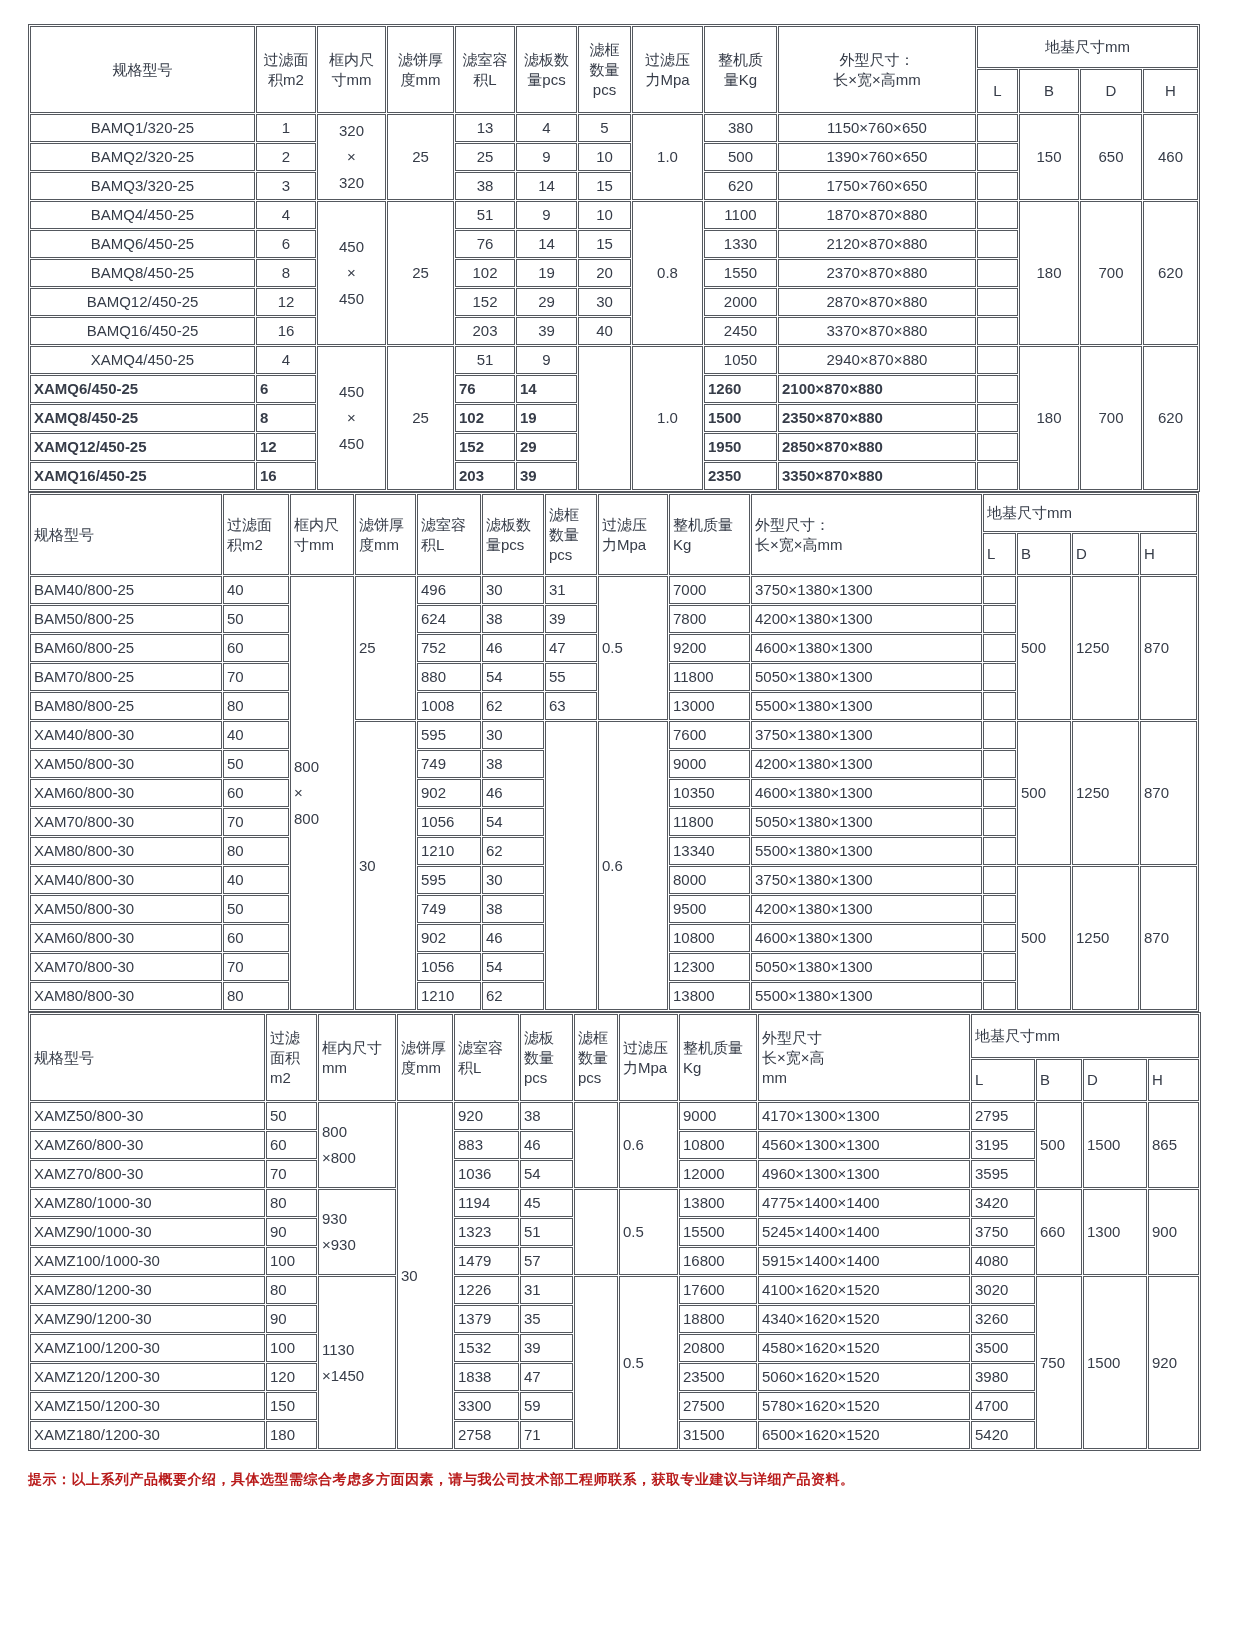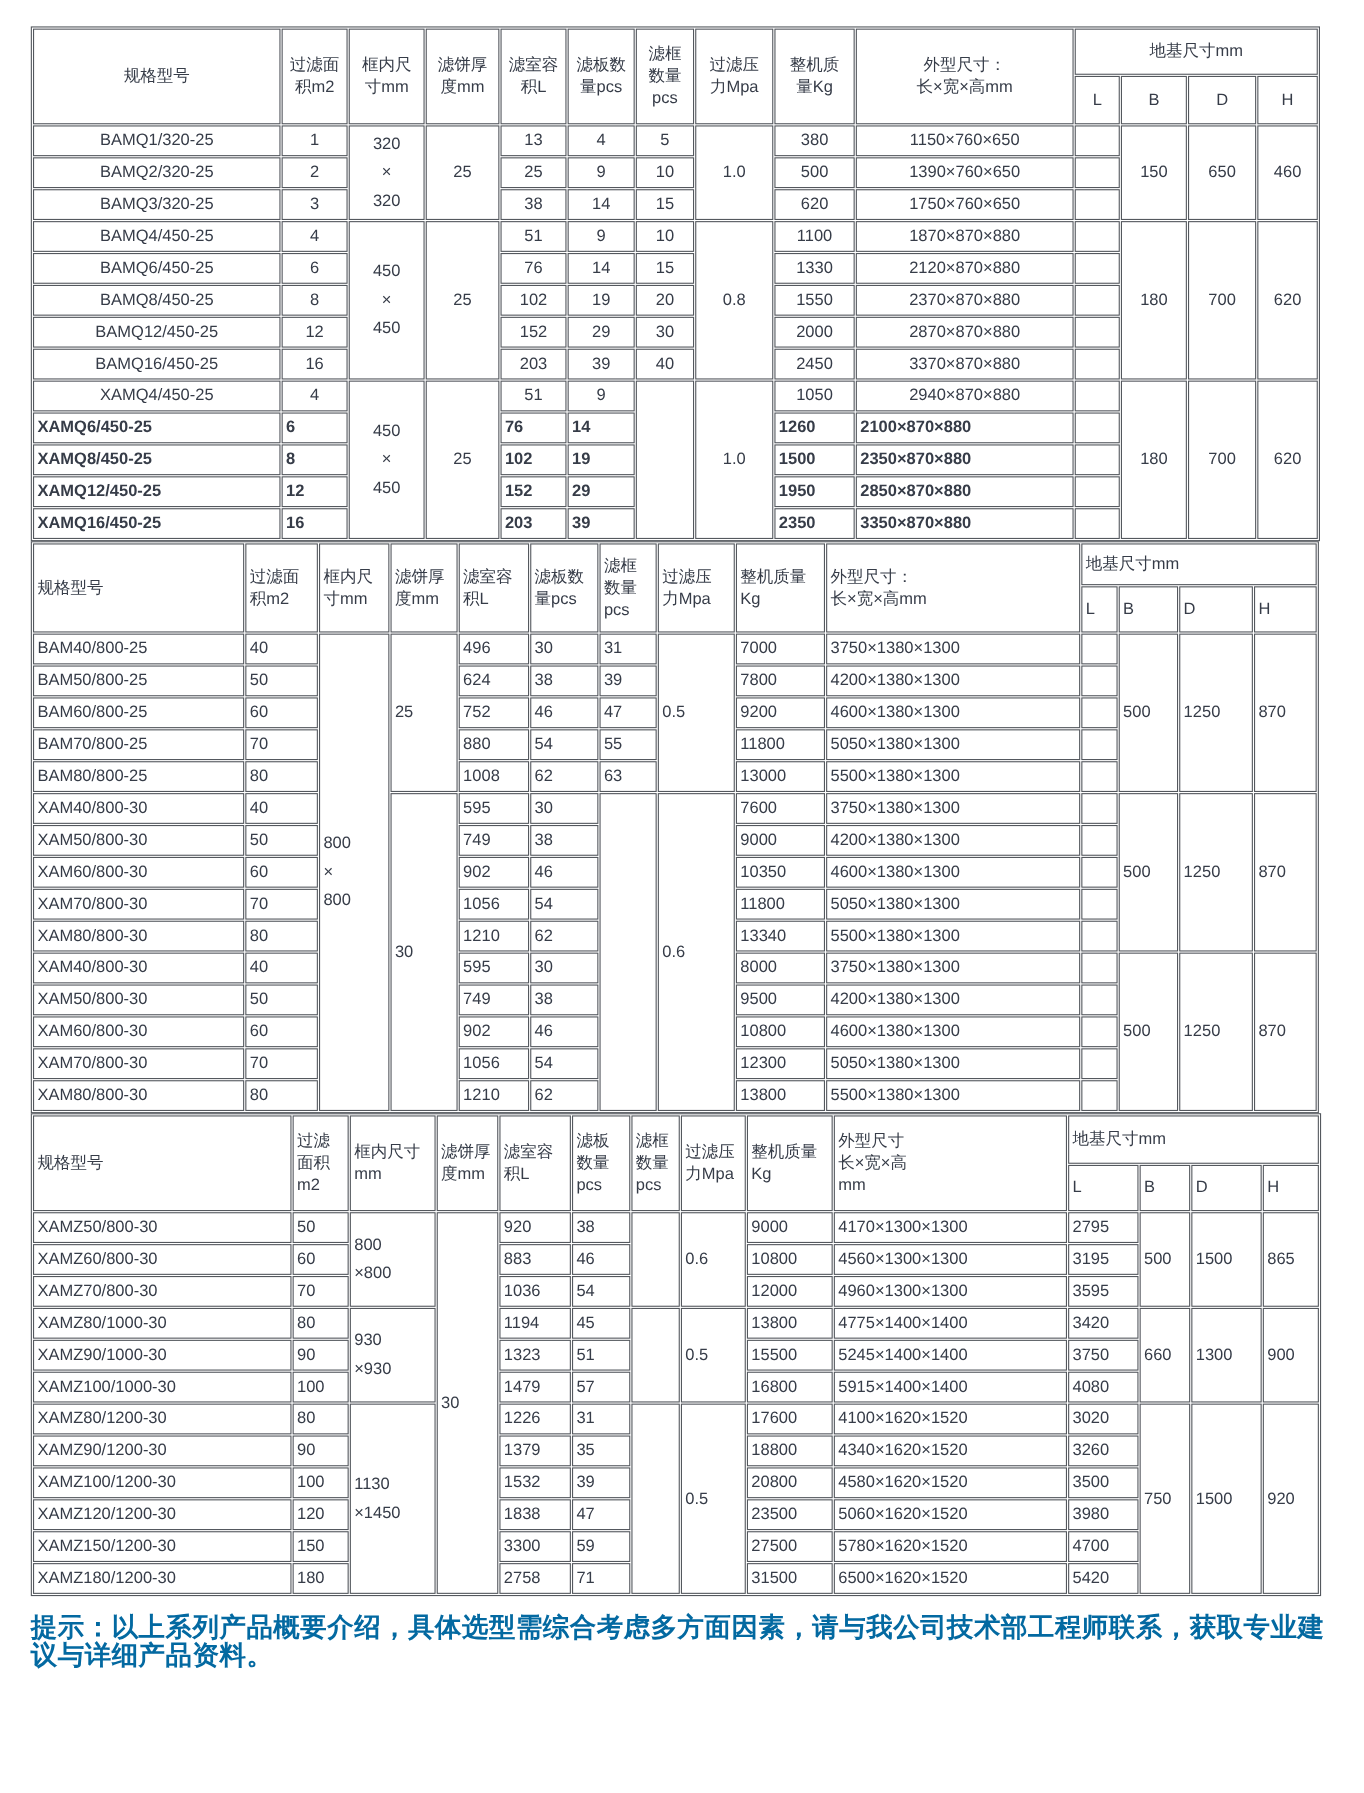--- a/index.html
+++ b/index.html
@@ -37,21 +37,21 @@
   .t1 tbody tr{height:28px;}
   .t2 thead tr:nth-child(1){height:38px;}
   .t2 thead tr:nth-child(2){height:42px;}
   .t2 tbody tr{height:27px;}
   .t3 thead tr:nth-child(1){height:44px;}
   .t3 thead tr:nth-child(2){height:42px;}
   .t3 tbody tr{height:28px;}
   .note{
     margin:16px 0 0 0;
     font-family:"Liberation Serif","DejaVu Serif",serif;
-    font-weight:bold;font-size:24px;color:#0369a1;
+    font-weight:bold;font-size:14px;color:#b91c1c;
     letter-spacing:0.5px;line-height:26px;
   }
 </style>
 </head>
 <body>
 
 <div class="doc">
 
   <table class="t1 tc">
       <colgroup>

